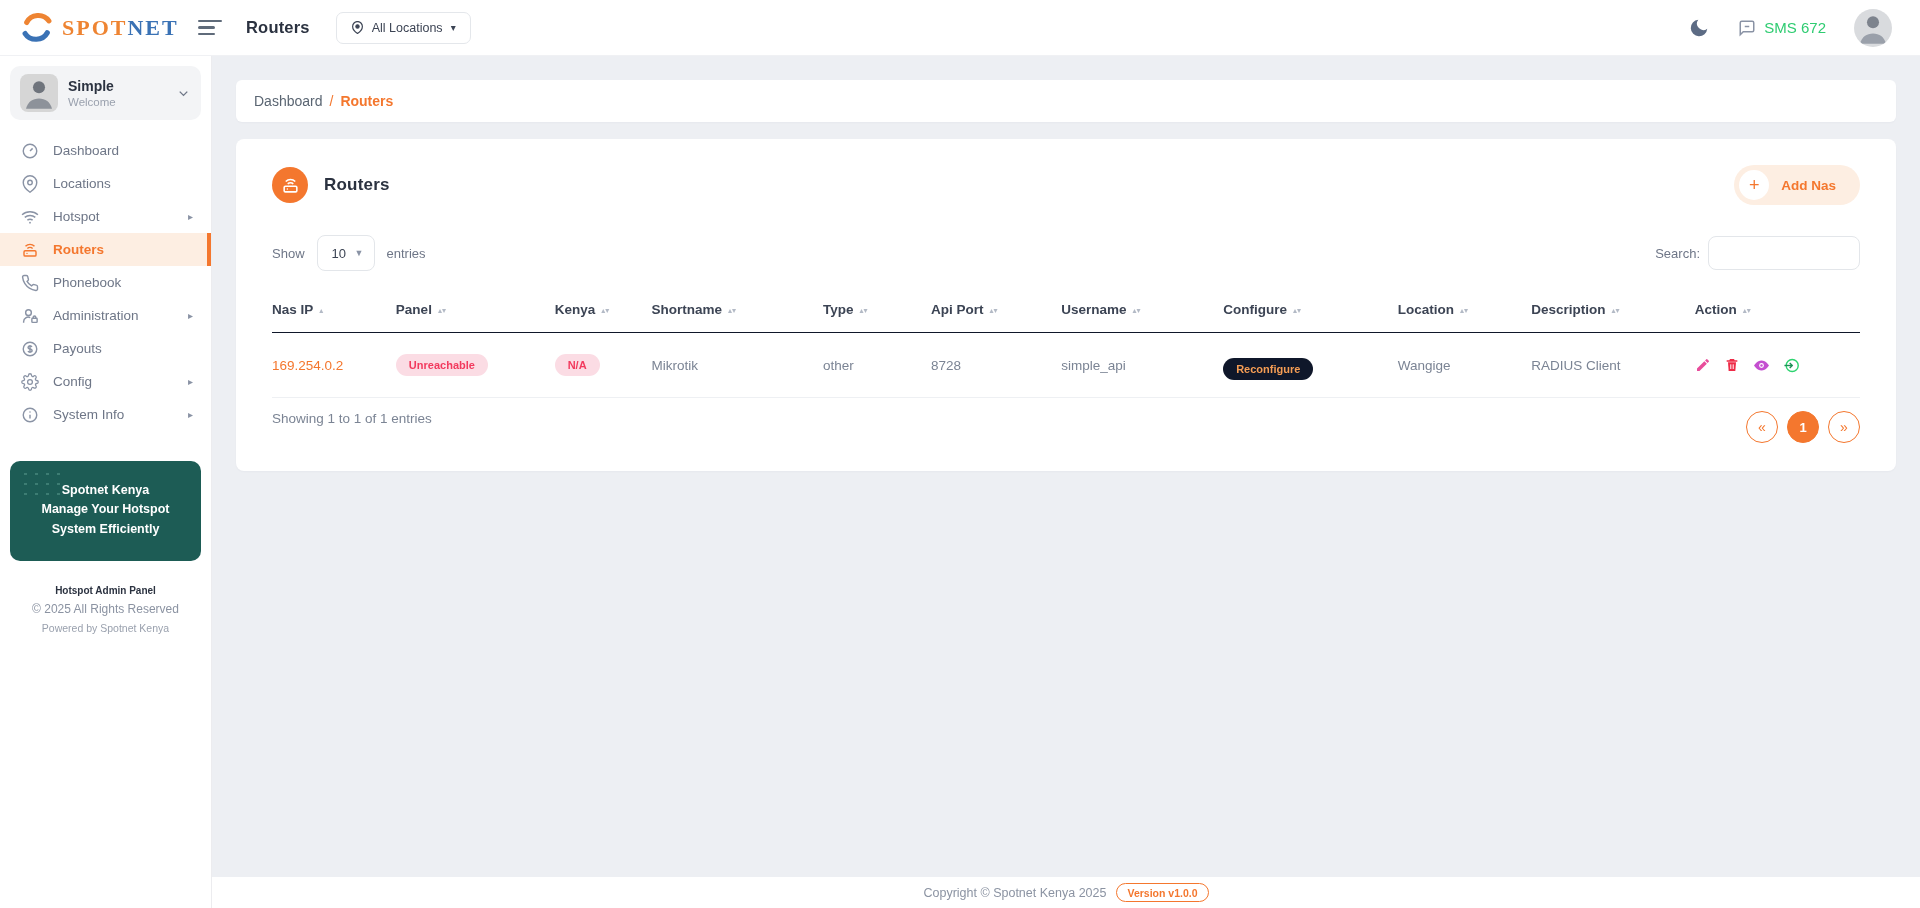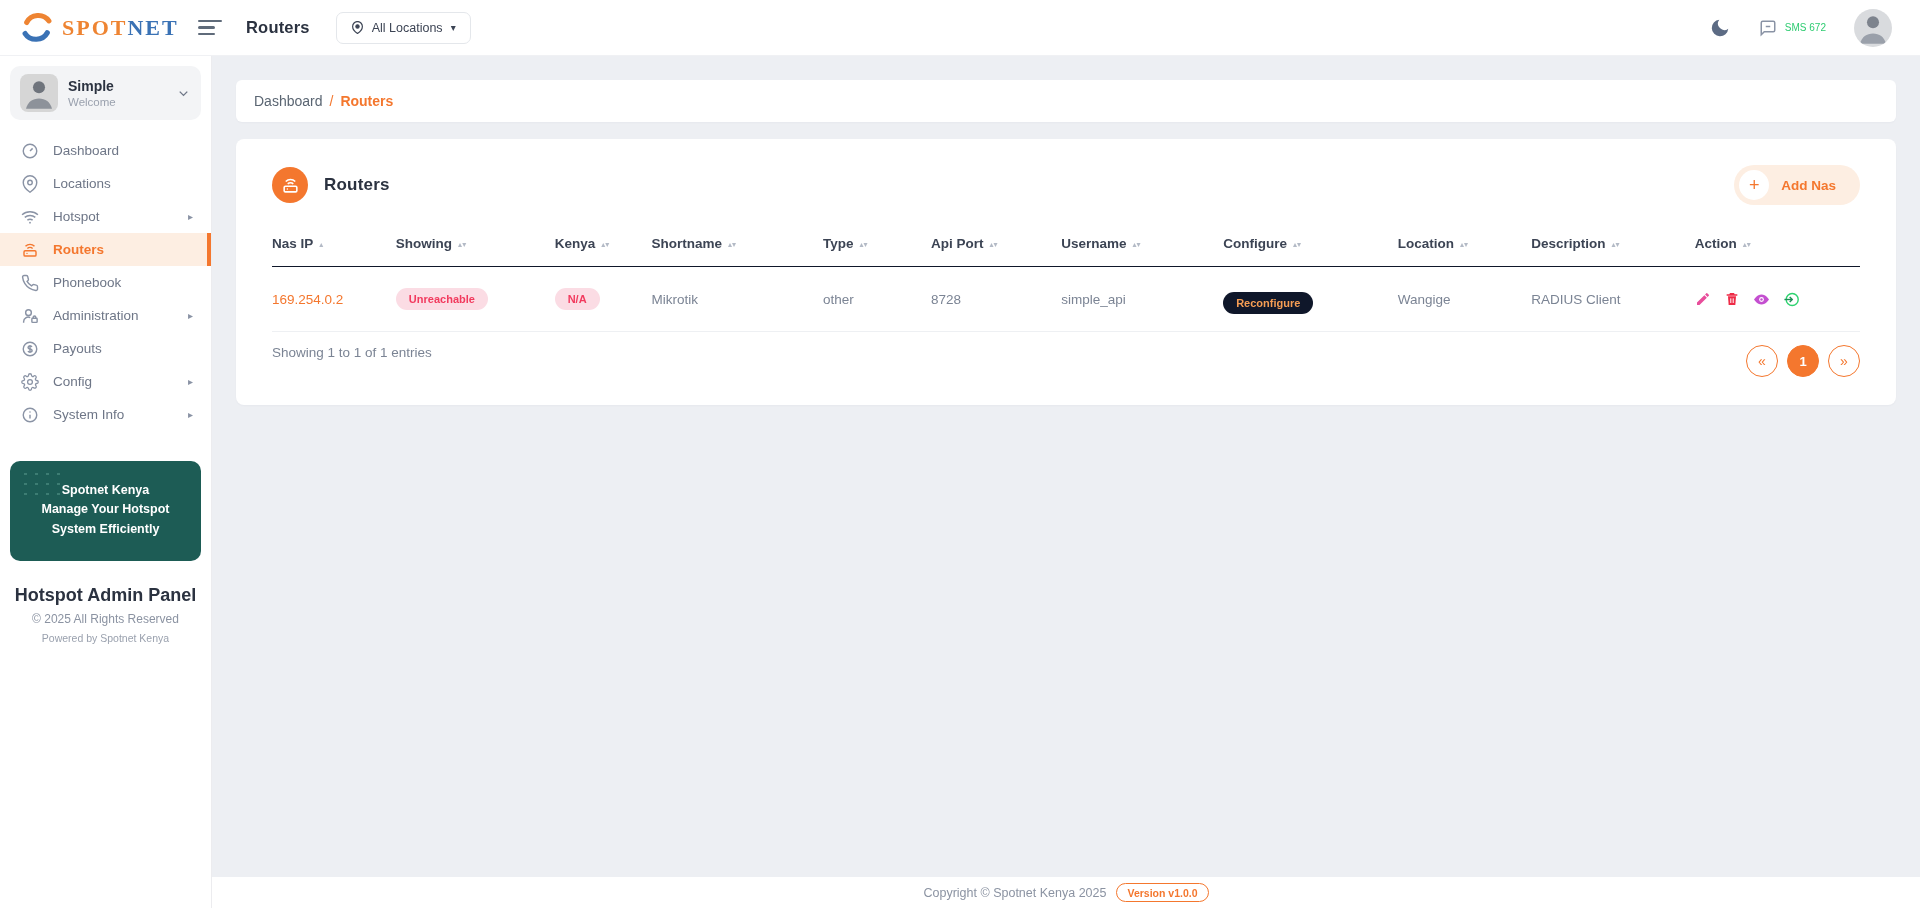--- a/index.html
+++ b/index.html
@@ -16,21 +16,21 @@
   .logo-text .p2 { color:#3a72b5; }
   .hamburger { width:26px; cursor:pointer; margin-left:-14px; }
   .hamburger span { display:block; height:2.5px; background:#5f6b7a; border-radius:2px; margin:4px 0; }
   .hamburger span:nth-child(1){ width:24px; }
   .hamburger span:nth-child(2){ width:17px; }
   .hamburger span:nth-child(3){ width:17px; }
   .page-title { font-size:16.5px; font-weight:700; color:#2b3240; margin-left:22px; letter-spacing:.2px; }
   .location-btn { margin-left:26px; display:flex; align-items:center; gap:8px; border:1px solid #e4e7eb; border-radius:7px; padding:8px 14px; background:#fff; font-size:12.5px; color:#3c4454; cursor:pointer; }
   .location-btn .caret { font-size:10px; color:#3c4454; }
   .topbar-right { margin-left:auto; display:flex; align-items:center; gap:28px; padding-right:28px; }
-  .sms-chip { display:flex; align-items:center; gap:8px; color:#2ecc71; font-size:10px; cursor:pointer; }
+  .sms-chip { display:flex; align-items:center; gap:8px; color:#2ecc71; font-size:15px; cursor:pointer; }
   .avatar { width:38px; height:38px; border-radius:50%; background:#d9dbde; overflow:hidden; cursor:pointer; }
 
   
   .body-row { flex:1; display:flex; min-height:0; }
 
   
   .sidebar { width:212px; background:#fff; border-right:1px solid #ececef; flex:0 0 auto; display:flex; flex-direction:column; }
   .user-card { margin:10px 10px 4px; background:#f3f4f6; border-radius:10px; display:flex; align-items:center; gap:10px; padding:8px 10px; cursor:pointer; }
   .user-avatar { width:38px; height:38px; border-radius:8px; background:#d6d6d6; overflow:hidden; flex:0 0 auto; }
   .user-meta { flex:1; }
@@ -39,21 +39,21 @@
   .nav { margin-top:10px; }
   .nav-item { display:flex; align-items:center; gap:14px; height:33px; padding:0 18px 0 21px; font-size:13.5px; color:#6e7687; cursor:pointer; }
   .nav-item .nico { width:18px; height:18px; color:#8a93a5; flex:0 0 auto; }
   .nav-item .chev { margin-left:auto; font-size:10px; color:#8a93a5; }
   .nav-item.active { background:#fdeee2; border-right:4px solid #f4772e; color:#f4772e; font-weight:700; }
   .nav-item.active .nico { color:#f4772e; }
   .promo { margin:30px 10px 0; background:#1d5c55; border-radius:10px; padding:20px 12px 22px; text-align:center; color:#fff; font-size:12.5px; font-weight:700; line-height:1.55; position:relative; overflow:hidden; }
   .promo::before { content:""; position:absolute; left:10px; top:8px; width:44px; height:30px;
     background-image:radial-gradient(#3d7d73 1.6px, transparent 1.6px); background-size:11px 10px; }
   .side-foot { text-align:center; margin-top:24px; }
-  .side-foot .panel-name { font-size:18px; font-weight:700; color:#2b3240; }
+  .side-foot .panel-name { font-size:10px; font-weight:700; color:#2b3240; }
   .side-foot .rights { font-size:12px; color:#8b93a2; margin-top:6px; }
   .side-foot .powered { font-size:10.5px; color:#9aa1ae; margin-top:6px; }
 
   
   .main { flex:1; display:flex; flex-direction:column; min-width:0; }
   .content { flex:1; padding:24px; }
   .breadcrumb-card { background:#fff; border-radius:6px; height:42px; display:flex; align-items:center; padding:0 18px; font-size:14px; box-shadow:0 1px 2px rgba(20,30,50,.03); }
   .breadcrumb-card .parent { color:#5a6572; cursor:pointer; }
   .breadcrumb-card .sep { color:#f4772e; margin:0 7px; }
   .breadcrumb-card .current { color:#f4772e; font-weight:600; }
@@ -271,39 +271,53 @@
                   </svg>
               </div>
               <div class="card-title">Routers</div>
             </div>
             <button class="add-btn">
               <span class="plus-circle">+</span>
               <span class="lbl">Add Nas</span>
             </button>
           </div>
 
+          <div class="controls">
+            <div class="show-wrap">
+              <span>Show</span>
+              <div class="pagesize">
+                <span>10</span>
+                <span class="caret">▼</span>
+              </div>
+              <span>entries</span>
+            </div>
+            <div class="search-wrap">
+              <span>Search:</span>
+              <input class="search-input" type="text" value="" style="">
+            </div>
+          </div>
 
           <table>
             <colgroup>
               <col style="width:7.8%">
                 <col style="width:10%">
                 <col style="width:6.1%">
                 <col style="width:10.8%">
               <col style="width:6.8%">
                 <col style="width:8.2%">
                 <col style="width:10.2%">
                 <col style="width:11%">
               <col style="width:8.4%">
                 <col style="width:10.3%">
                 <col style="width:10.4%">
             </colgroup>
             <thead>
               <tr>
                 <th><span>Nas IP</span><span class="sort">▴</span></th>
-                <th><span>Showing</span><span class="sort">▴▾</span></th>
+                <th><span>Panel</span><span class="sort">▴▾</span></th>
                 <th><span>Kenya</span><span class="sort">▴▾</span></th>
                 <th><span>Shortname</span><span class="sort">▴▾</span></th>
                 <th><span>Type</span><span class="sort">▴▾</span></th>
                 <th><span>Api Port</span><span class="sort">▴▾</span></th>
                 <th><span>Username</span><span class="sort">▴▾</span></th>
                 <th><span>Configure</span><span class="sort">▴▾</span></th>
                 <th><span>Location</span><span class="sort">▴▾</span></th>
                 <th><span>Description</span><span class="sort">▴▾</span></th>
                 <th><span>Action</span><span class="sort">▴▾</span></th>
               </tr>

